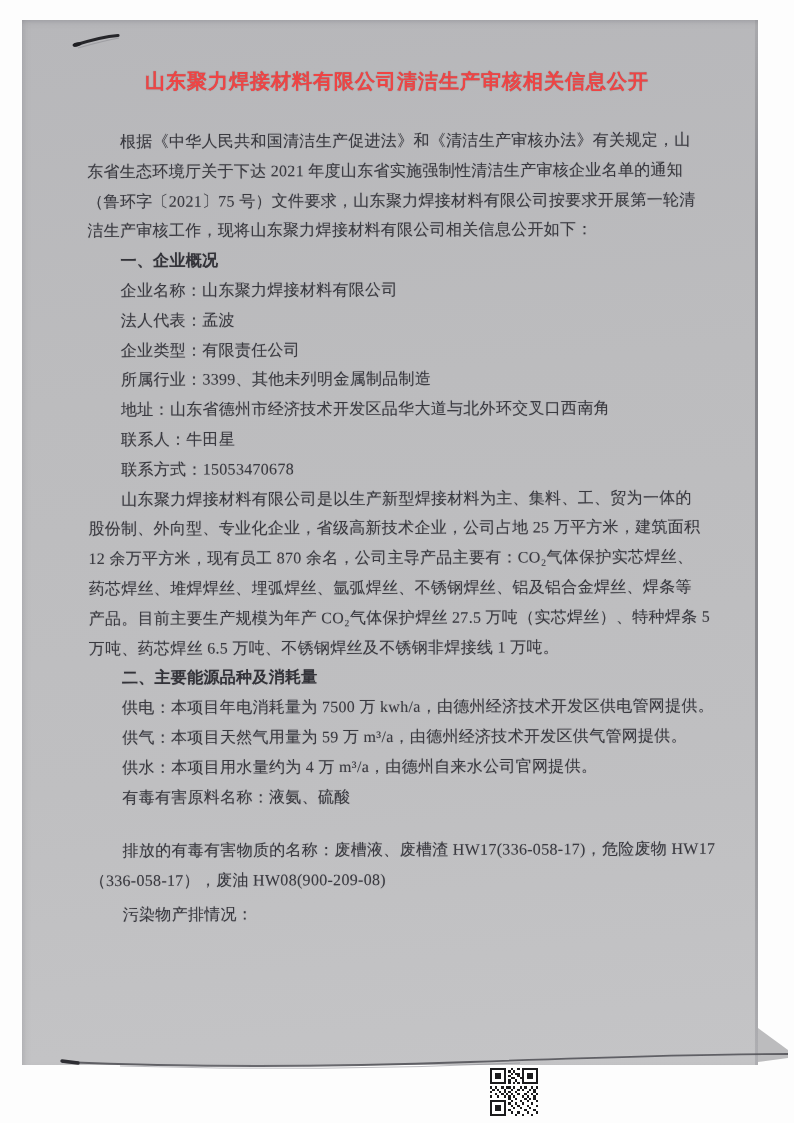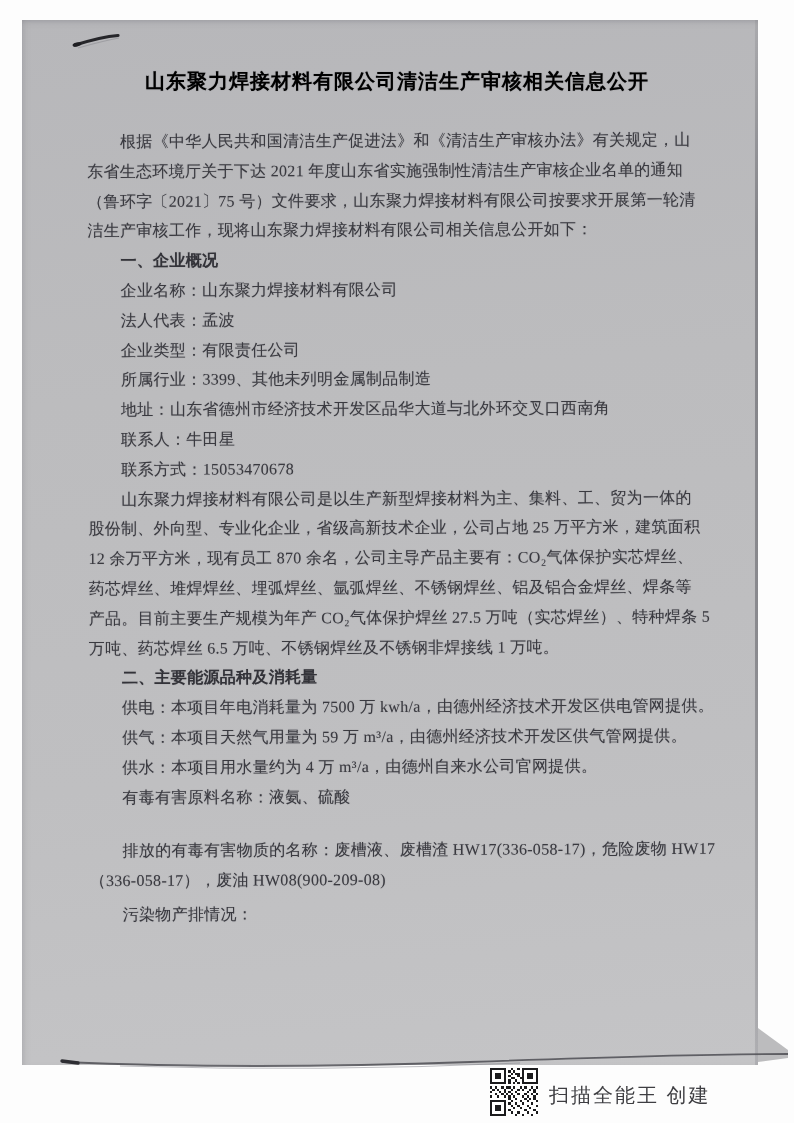--- a/index.html
+++ b/index.html
@@ -16,21 +16,21 @@
                inset 6px 0 9px -7px rgba(120,120,128,.45);
   }
   .right-edge{
     position:absolute;right:0;top:0;bottom:0;width:3px;
     background:linear-gradient(180deg,rgba(105,105,112,.15) 0%,rgba(88,88,95,.55) 20%,rgba(88,88,95,.5) 60%,rgba(120,120,128,.25) 100%);
   }
   
   .title{
     position:absolute;left:0;top:68px;width:100%;margin:0;
     text-align:center;font-size:20px;font-weight:700;letter-spacing:1px;
-    color:#000000;text-shadow:0 0 1px rgba(45,45,52,.45);
+    color:#ef4444;text-shadow:0 0 1px rgba(45,45,52,.45);
     font-family:"Liberation Serif","DejaVu Serif",serif;
   }
   .content{
     position:absolute;left:87px;top:127px;width:600px;
     font-size:16px;letter-spacing:.3px;line-height:29.8px;
     color:#3a3a40;text-shadow:0 0 1px rgba(58,58,66,.35);
     transform:rotate(-.2deg);transform-origin:0 0;
     white-space:nowrap;
   }
   .line{height:29.8px;}
@@ -117,15 +117,14 @@
       M0 12h1v1H0z M3 12h1v1H3z M6 12h1v1H6z M8 12h1v1H8z M10 12h1v1h-1z M14 12h1v1h-1z M16 12h1v1h-1z M19 12h1v1h-1z
       M8 13h1v1H8z M11 13h1v1h-1z M15 13h1v1h-1z M17 13h1v1h-1z M19 13h1v1h-1z
       M9 14h1v1H9z M13 14h1v1h-1z M16 14h1v1h-1z M20 14h1v1h-1z
       M8 15h1v1H8z M11 15h1v1h-1z M14 15h1v1h-1z M18 15h1v1h-1z
       M9 16h1v1H9z M12 16h1v1h-1z M16 16h1v1h-1z M20 16h1v1h-1z
       M10 17h1v1h-1z M13 17h1v1h-1z M17 17h1v1h-1z
       M8 18h1v1H8z M15 18h1v1h-1z M19 18h1v1h-1z
       M9 19h1v1H9z M12 19h1v1h-1z M16 19h1v1h-1z M20 19h1v1h-1z
       M11 20h1v1h-1z M14 20h1v1h-1z M18 20h1v1h-1z"></path>
   </svg>
-  <span class="footer-label">扫描全能王 创建</span>
 
 </div>
 
 </body></html>

